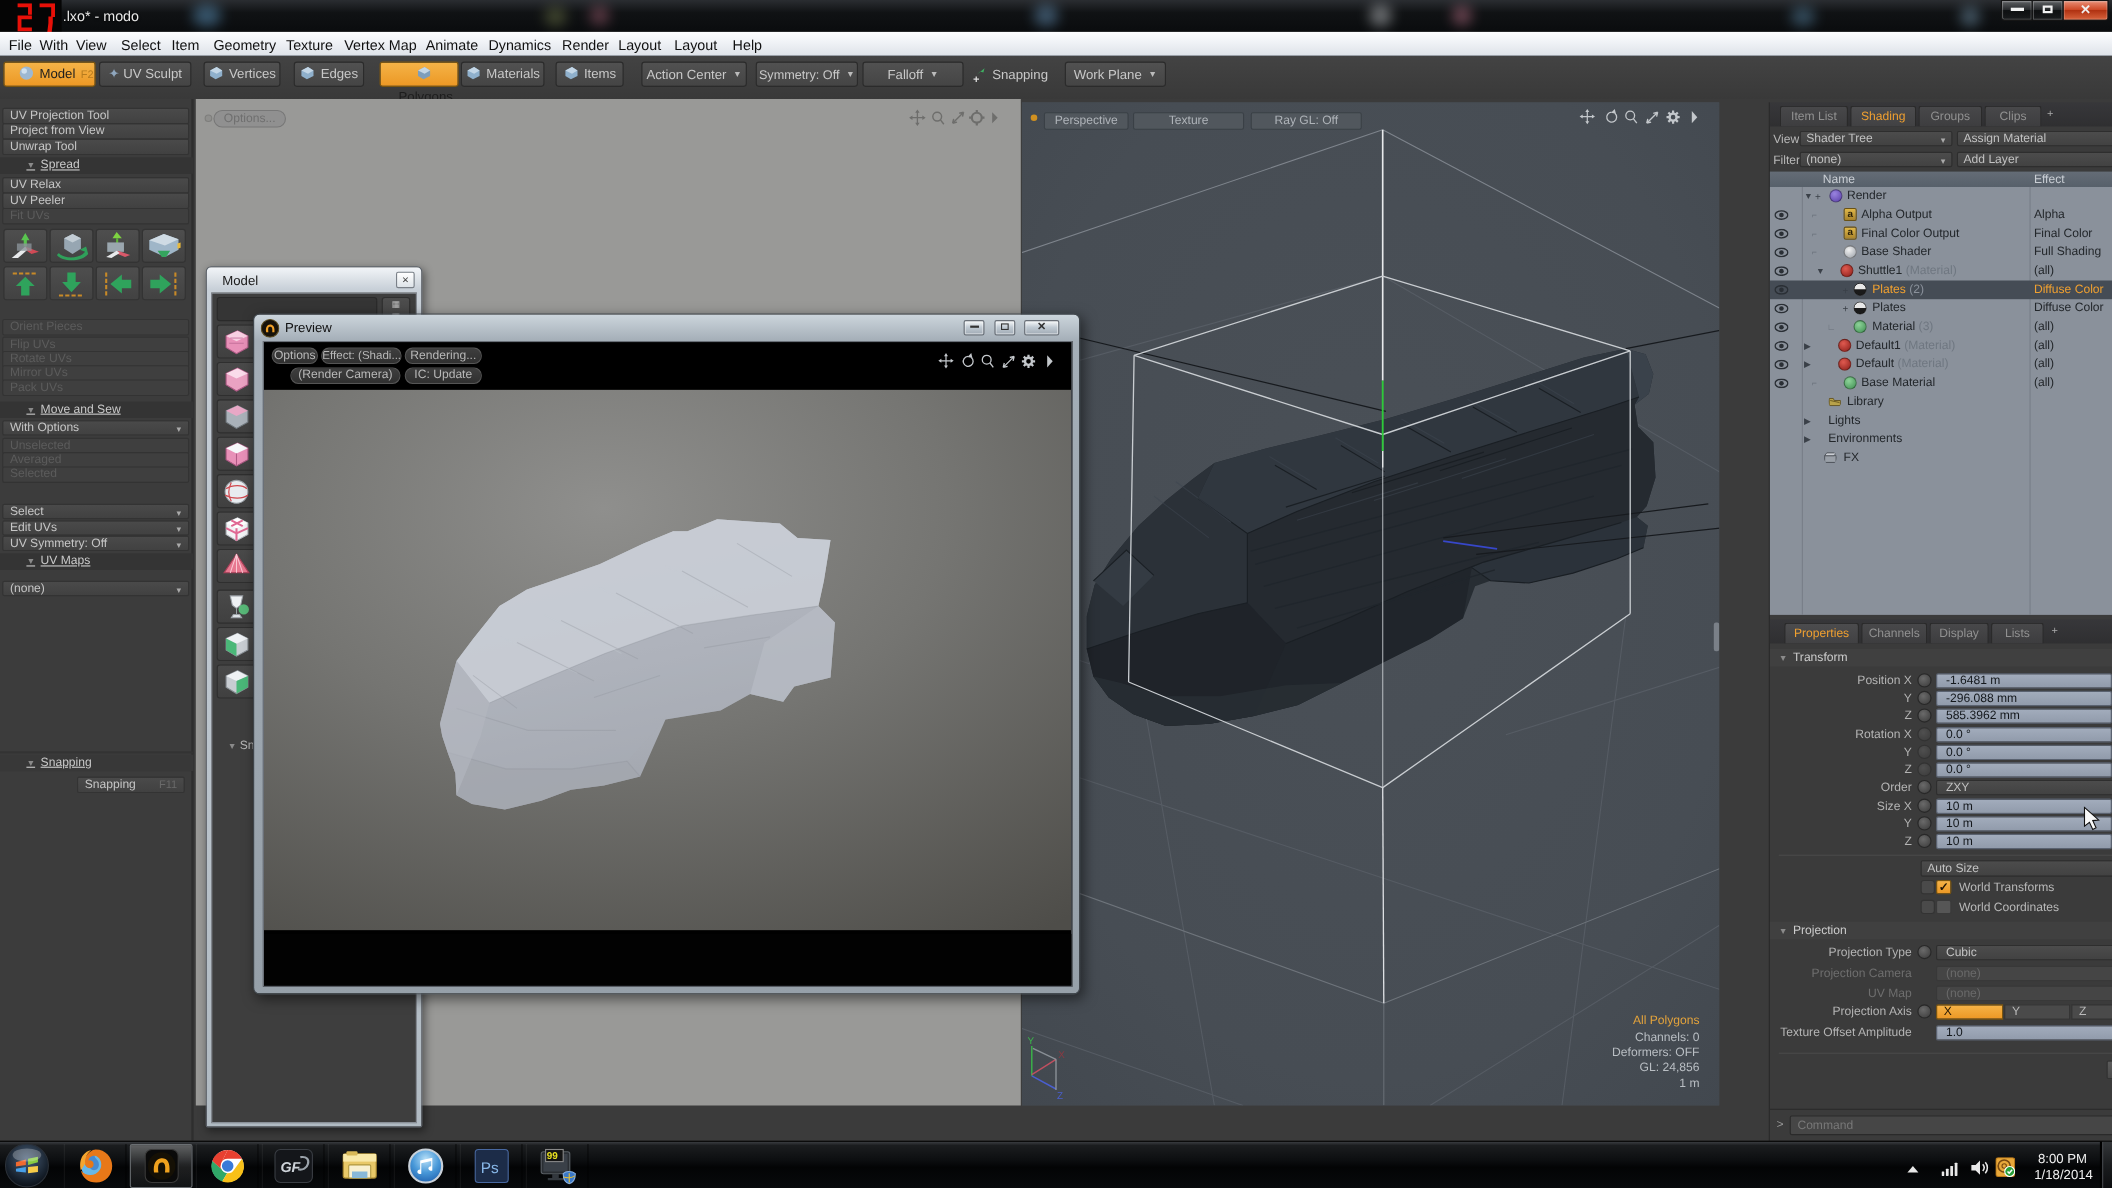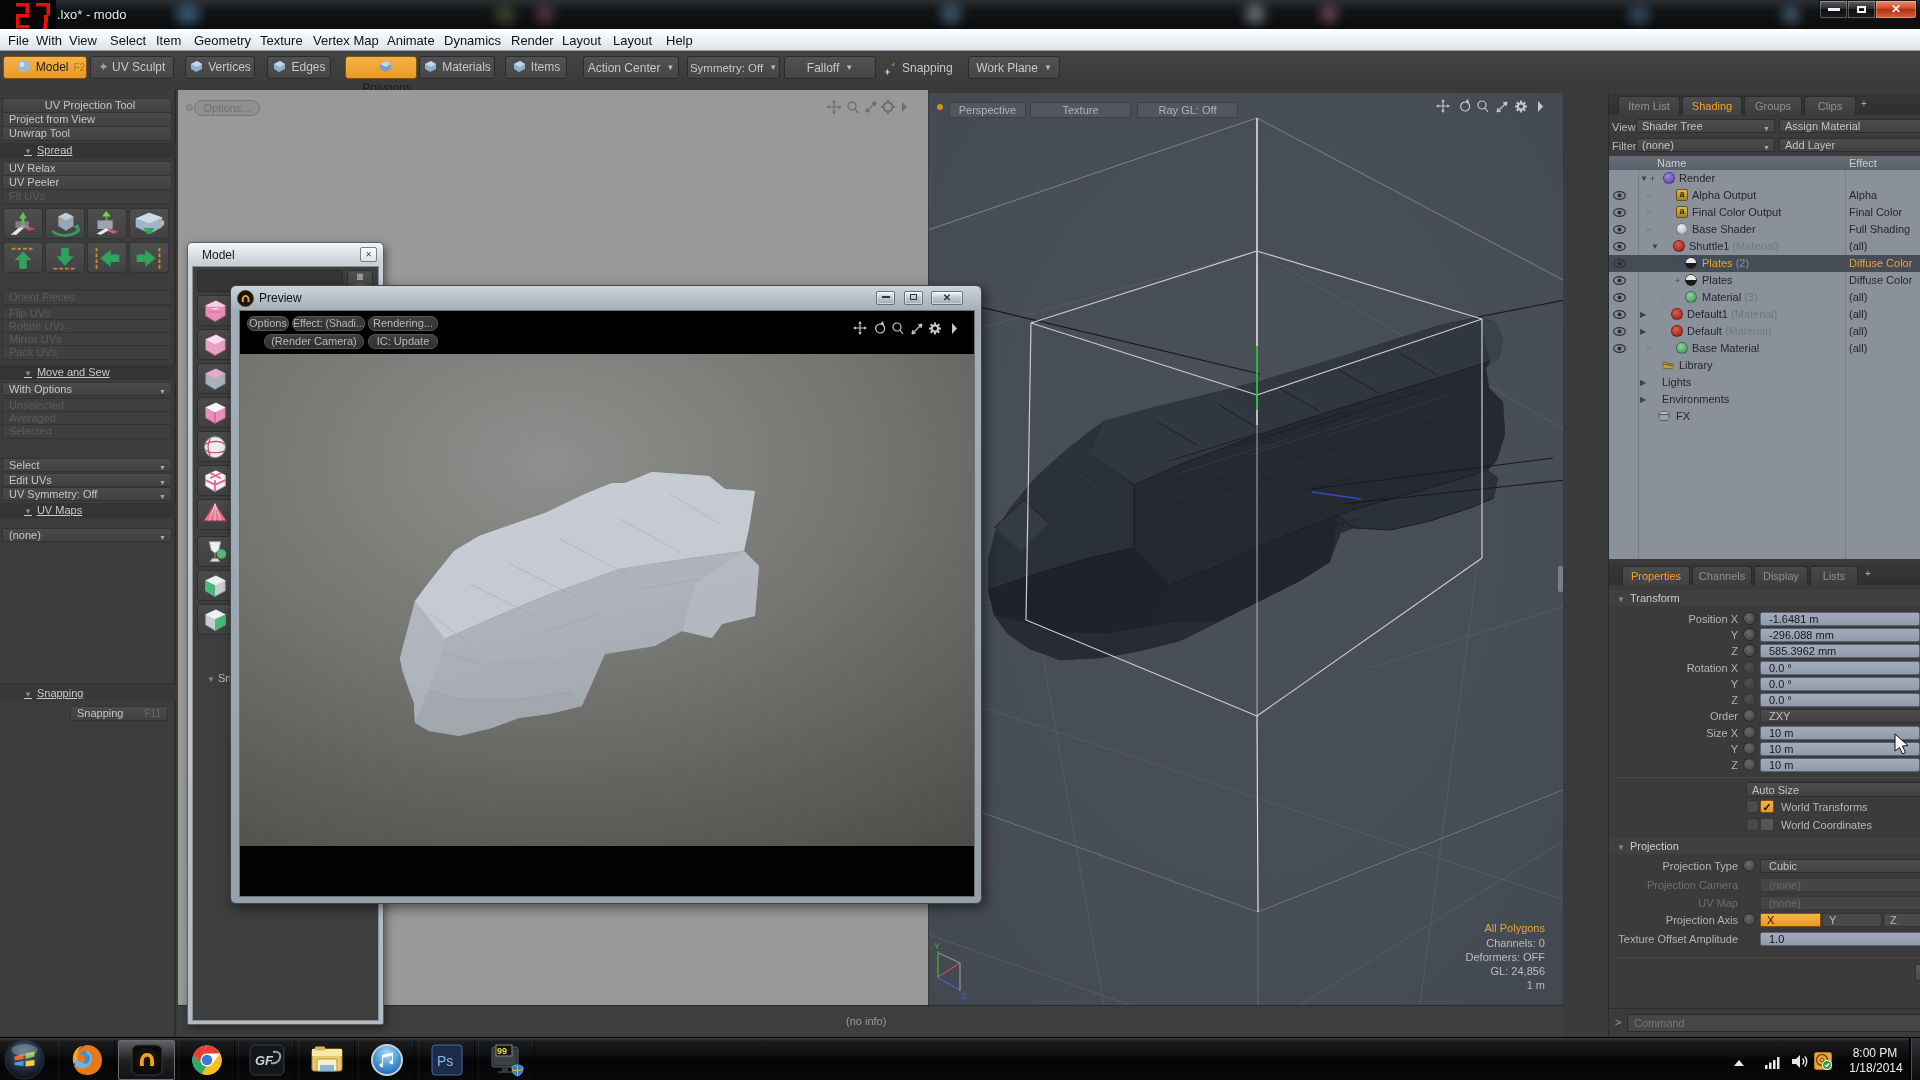--- a/index.html
+++ b/index.html
@@ -116,21 +116,21 @@
 .icobtn{position:absolute;width:40px;height:31px;background:linear-gradient(#4e4e4e,#424242);border:1px solid #333;border-radius:3px;}
 
 #uvview{position:absolute;left:178px;top:90px;width:750px;height:915px;background:#999997;}
 #uvopt{position:absolute;left:16px;top:10px;width:66px;height:16px;border:1px solid #777;border-radius:8px;background:#909090;color:#6f6f6f;font-size:11px;text-align:center;line-height:14px;}
 .vicons{position:absolute;font-size:12px;color:#70706e;letter-spacing:3px;}
 
 #statusbar{position:absolute;left:178px;top:1005px;width:1385px;height:32px;background:#3e3e3e;border-top:1px solid #2c2c2c;}
 #statusbar span{position:absolute;left:668px;top:9px;font-size:11px;color:#9a9a9a;}
 </style>
 <div id="leftpanel">
-  <div class="lbtn" style="top:8px;text-align:center;">UV Projection Tool</div>
+  <div class="lbtn" style="top:8px;">UV Projection Tool</div>
   <div class="lbtn" style="top:22px;">Project from View</div>
   <div class="lbtn" style="top:36px;">Unwrap Tool</div>
   <div class="lhdr" style="top:53px;"><b>▼</b>Spread</div>
   <div class="lbtn" style="top:71px;">UV Relax</div>
   <div class="lbtn" style="top:85px;">UV Peeler</div>
   <div class="lbtn dis" style="top:99px;">Fit UVs</div>
   <div class="icobtn" style="left:3px;top:118px;"><svg viewBox="0 0 40 32">
           <path d="M20 3 L24 10 L21.5 10 L21.5 16 L18.5 16 L18.5 10 L16 10 Z" fill="#59c44f"></path>
           <path d="M20 16 L33 21 L26 23 L20 19 Z" fill="#d04a56"></path>
           <path d="M20 16 L7 27 L13 27 L22 19 Z" fill="#e8eaec"></path>
@@ -200,23 +200,20 @@
             <path d="M29 10 L32 14"></path>
     <path d="M40 13 L50 3 M40 13 l4 -1 M40 13 l1 -4 M50 3 l-4 1 M50 3 l-1 4"></path>
     <g transform="translate(62,8)">
               <circle r="4.5" fill="none" stroke-width="2"></circle>
               <path d="M4.5 0 l2.5 0 M-4.5 0 l-2.5 0 M0 4.5 l0 2.5 M0 -4.5 l0 -2.5" stroke-width="2"></path>
             </g>
     <path d="M76 3 L81 8 L76 13 Z" stroke="none"></path>
           </g>
         </svg></div>
 </div>
-<div id="statusbar">
-      <span>(no info)</span>
-    </div>
 <style>
 #view3d{position:absolute;left:929px;top:93px;width:634px;height:912px;background:#474d54;overflow:hidden;}
 .vtab{position:absolute;top:9px;height:16px;background:#51575d;border:1px solid #3a4046;border-radius:2px;color:#aeb3b8;font-size:11px;text-align:center;line-height:14px;}
 .v3dtxt{position:absolute;right:18px;text-align:right;font-size:11px;color:#b9bec3;}
 </style>
 <div id="view3d">
 <svg width="634" height="912" viewBox="0 0 634 912" style="position:absolute;left:0;top:0;">
   <defs>
     <radialGradient id="vig" cx="50%" cy="45%" r="75%">
       <stop offset="0%" stop-color="#4a5057"></stop>

